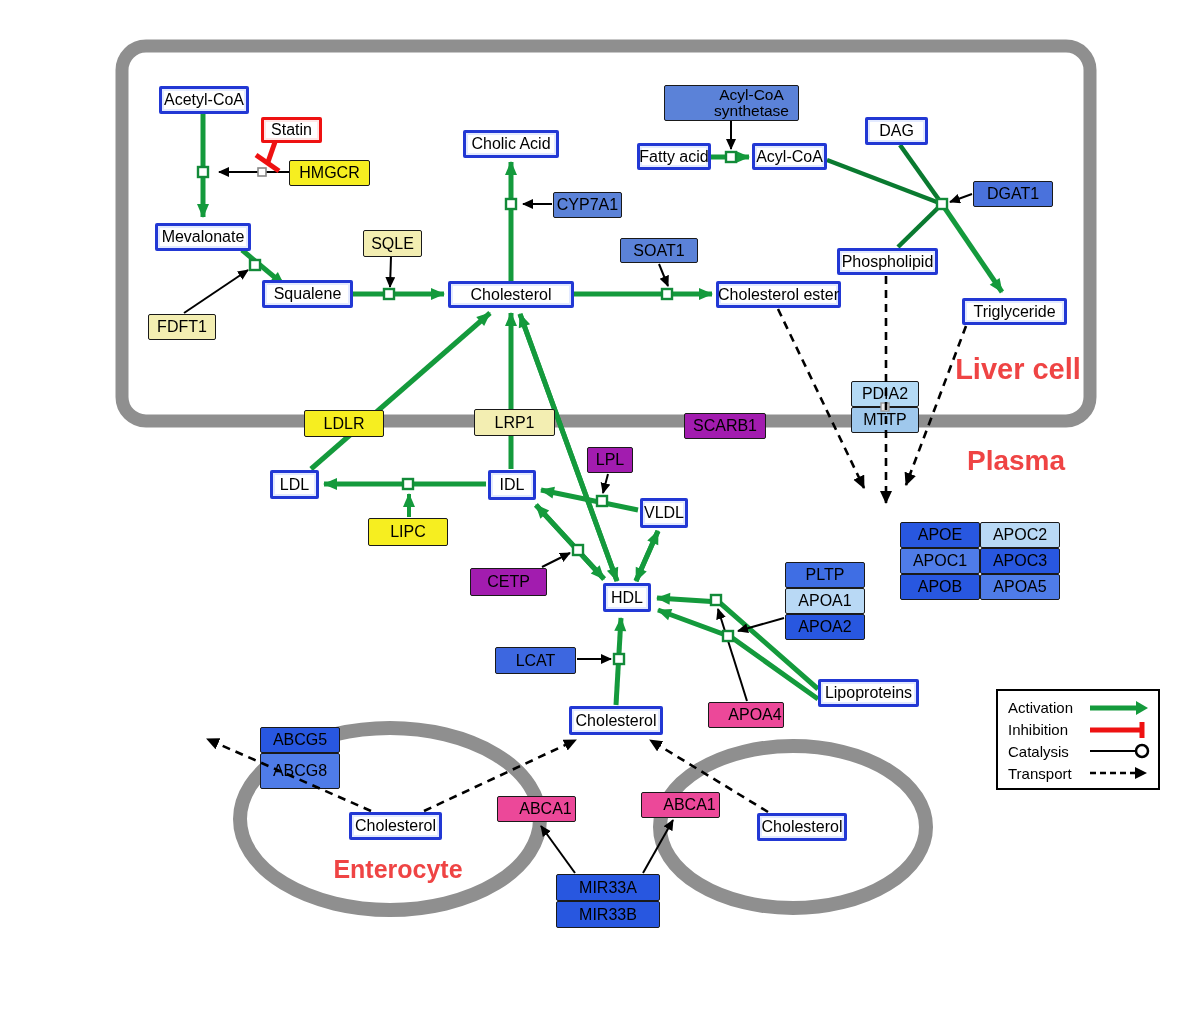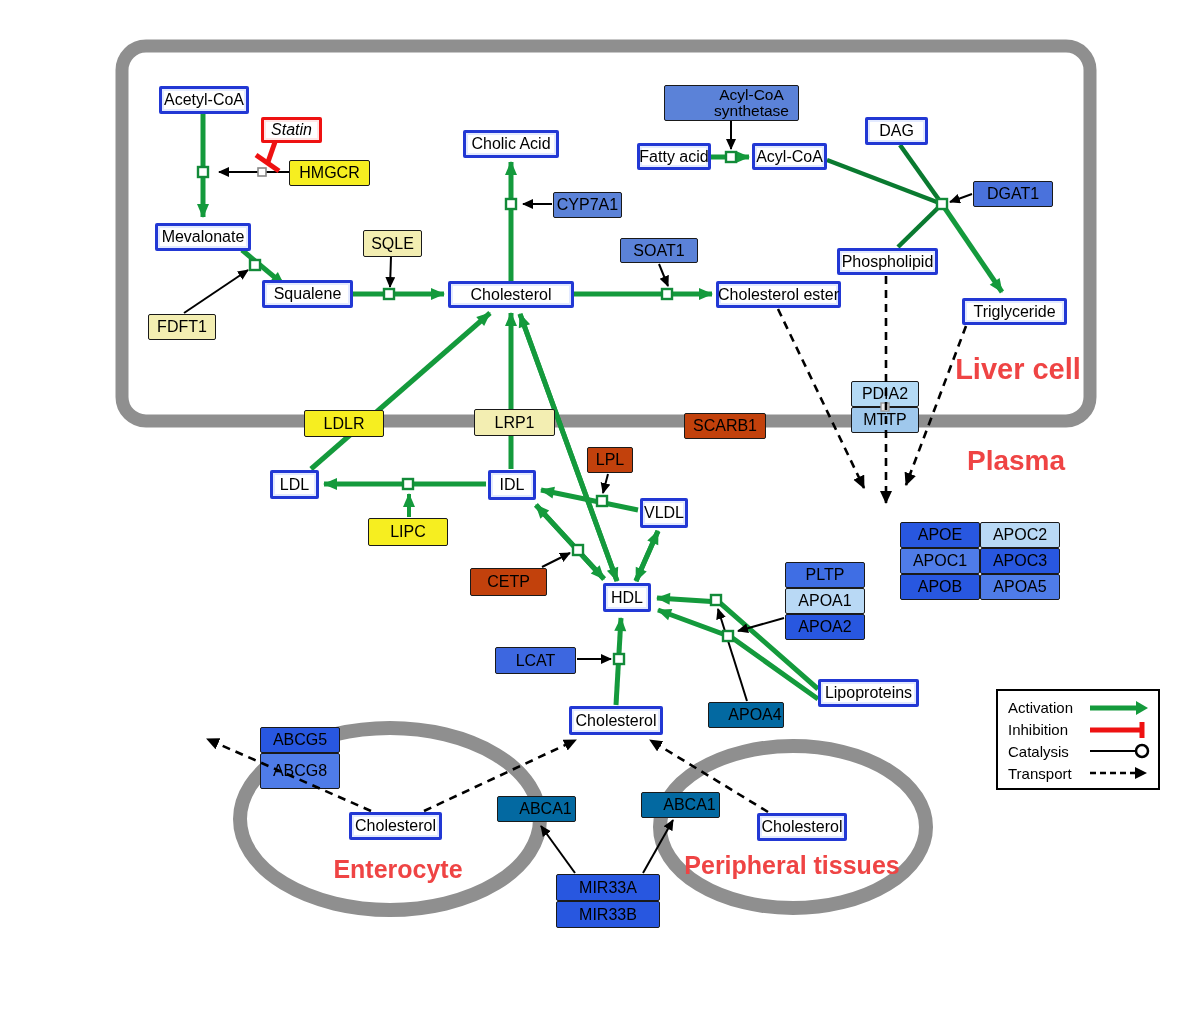--- a/index.html
+++ b/index.html
@@ -1,34 +1,34 @@
 <!DOCTYPE html>
 <html><head>
 <meta charset="utf-8">
 <style>
   html,body{margin:0;padding:0;background:#fff;}
   .diagram{position:relative;width:1200px;height:1013px;font-family:"Liberation Sans",sans-serif;overflow:hidden;background:#fff;}
   svg.layer{position:absolute;left:0;top:0;}
   .node{position:absolute;display:flex;align-items:center;justify-content:center;text-align:center;box-sizing:border-box;color:#000;white-space:nowrap;line-height:1.0;border-radius:2px;}
   .m{background:#fff;border:3px solid #2238d4;font-size:16px;box-shadow:inset 0 0 0 2px #e3eaff;}
-  .statin{background:#fff;border:3px solid #ee1111;font-size:16px;box-shadow:inset 0 0 0 2px #ffe6e6;font-style:italic;}
+  .statin{background:#fff;border:3px solid #ee1111;font-size:16px;box-shadow:inset 0 0 0 2px #ffe6e6;}
   .gene{border:1.8px solid #1a1a1a;font-size:16px;}
   .yb{background:#f6ee20;}
   .yp{background:#f3eeb2;}
-  .bl{background:#c2410c;}
+  .bl{background:#a21caf;}
   .bm{background:#5b82d8;}
   .b-dgat{background:#4a72dc;}
   .b-lcat{background:#3d67e0;}
   .b-pdia2{background:#b4daf5;}
   .b-mttp{background:#9fc8ec;text-align:center;}
   .b-pltp{background:#3f6ee4;}
   .b-light{background:#b9d9f5;}
   .b-mid{background:#4f7ce8;text-align:center;}
   .b-dark{background:#2857e0;}
-  .b-strong{background:#0369a1;padding-left:18px;}
+  .b-strong{background:#ec4899;padding-left:18px;}
   .wrap2{white-space:normal;line-height:1.05;font-size:15.5px;padding-left:40px;}
   .complabel{position:absolute;color:#ef4444;font-weight:bold;transform:translate(-50%,-50%);white-space:nowrap;}
   .legend{position:absolute;left:996px;top:689px;width:164px;height:101px;background:#fff;border:2.5px solid #000;box-sizing:border-box;padding:6px 8px 4px 10px;display:flex;flex-direction:column;justify-content:space-between;}
   .lrow{display:flex;align-items:center;justify-content:space-between;height:22px;}
   .lrow span{font-size:15px;color:#000;}
 </style>
 </head>
 <body>
 
 <div class="diagram">
@@ -169,21 +169,20 @@
   <div class="node m" style="left:349px;top:812px;width:93px;height:28px">Cholesterol</div>
   <div class="node gene b-strong" style="left:497px;top:796px;width:79px;height:26px">ABCA1</div>
   <div class="node gene b-strong" style="left:641px;top:792px;width:79px;height:26px">ABCA1</div>
   <div class="node m" style="left:757px;top:813px;width:90px;height:28px">Cholesterol</div>
   <div class="node gene b-dark" style="left:556px;top:874px;width:104px;height:27px">MIR33A</div>
   <div class="node gene b-dark" style="left:556px;top:901px;width:104px;height:27px">MIR33B</div>
 
   <div class="complabel" style="left:1018px;top:369px;font-size:29px">Liver cell</div>
   <div class="complabel" style="left:1016px;top:461px;font-size:28px">Plasma</div>
   <div class="complabel" style="left:398px;top:869px;font-size:25px">Enterocyte</div>
-  <div class="complabel" style="left:792px;top:865px;font-size:25px">Peripheral tissues</div>
 
   <svg class="layer" width="1200" height="1013" style="pointer-events:none">
     <defs>
       <marker id="ad2" markerUnits="userSpaceOnUse" markerWidth="15" markerHeight="13" refX="12" refY="6" orient="auto">
         <path d="M0,0 L13,6 L0,12 z" fill="#000"></path>
       </marker>
     </defs>
     <rect x="881" y="403" width="8" height="8" fill="#eee" stroke="#999" stroke-width="1.4"></rect>
     <g stroke="#000" stroke-width="2.6" fill="none" stroke-dasharray="8 6">
       <line x1="778" y1="309" x2="864" y2="488" marker-end="url(#ad2)"></line>

